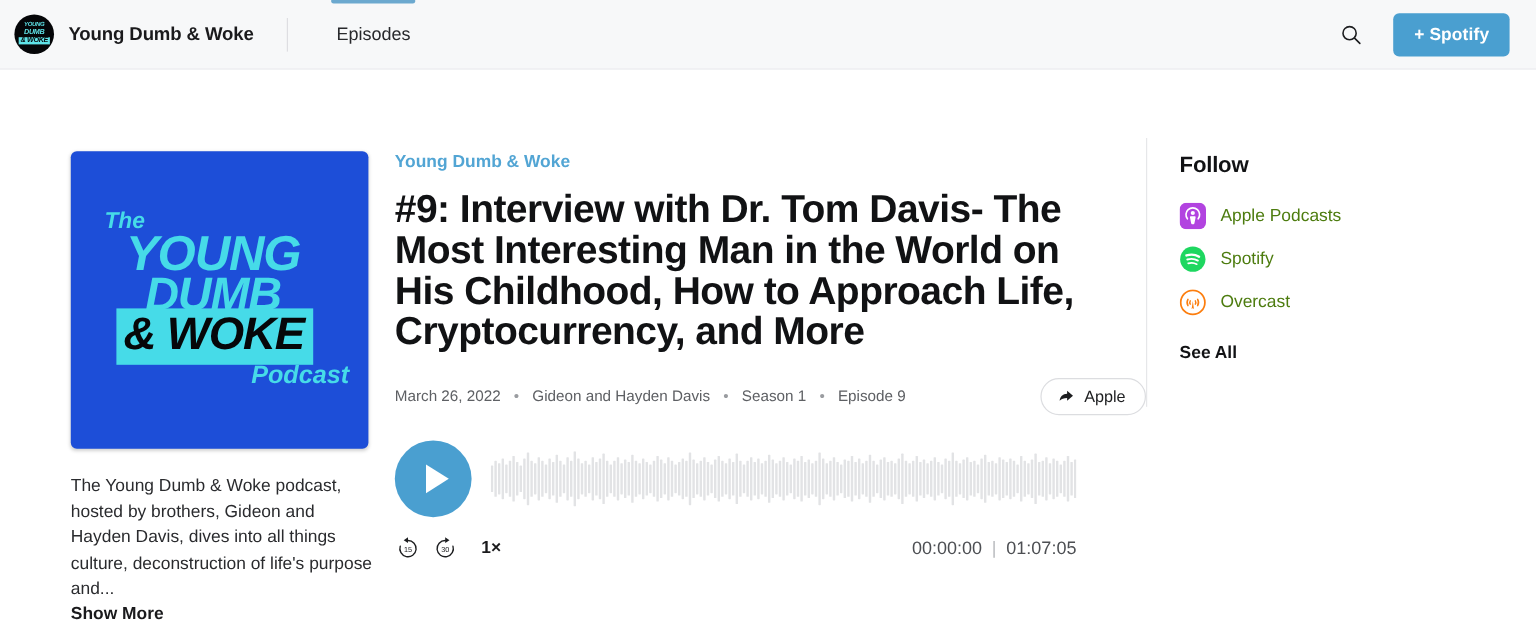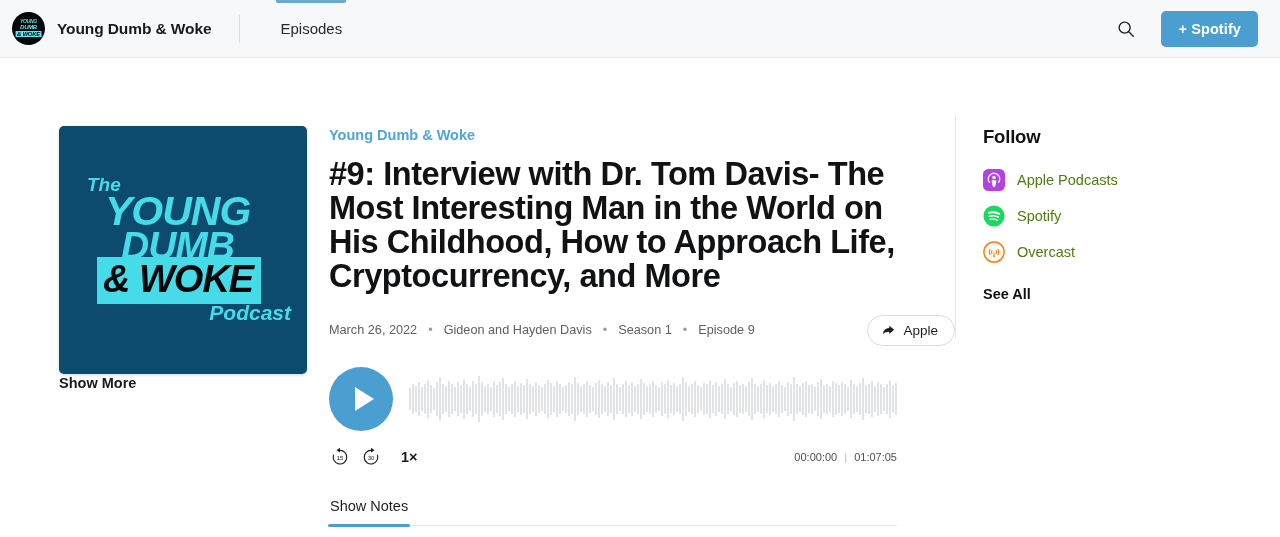--- a/index.html
+++ b/index.html
@@ -140,21 +140,21 @@
     position: absolute;
     left: 0; top: -11px;
     width: 1px; height: 224px;
     background: #e6e7e9;
   }
 
   
   .cover-art {
     width: 248px;
     height: 248px;
-    background: #0c4a6e;
+    background: #1d4ed8;
     border-radius: 5px;
     position: relative;
     overflow: hidden;
     box-shadow: 0 1px 3px rgba(0,0,0,.18);
   }
   .cover-art .c-the {
     position: absolute; left: 28px; top: 48px;
     font-size: 19px; font-style: italic; font-weight: 700;
     color: #46dbe8;
   }
@@ -294,21 +294,21 @@
   .speed-btn {
     background: none; border: none;
     font-size: 14.5px; font-weight: 700;
     color: #1a1a1c;
     cursor: pointer;
     margin-left: 10px;
     font-family: inherit;
   }
   .timecode {
     margin-left: auto;
-    font-size: 11px;
+    font-size: 15px;
     color: #4d4f53;
     white-space: nowrap;
   }
   .timecode .bar { color: #b9bbbe; margin: 0 4px; }
 
   
   .tabs {
     margin-top: 30px;
     width: 568px;
     border-bottom: 1px solid #e8e9eb;
@@ -397,20 +397,21 @@
   <aside class="col-left">
 
     <div class="cover-art">
       <span class="c-the">The</span>
       <span class="c-young">YOUNG</span>
       <span class="c-dumb">DUMB</span>
       <span class="c-woke">&amp; WOKE</span>
       <span class="c-pod">Podcast</span>
     </div>
 
+    <p class="pod-desc">The Young Dumb &amp; Woke podcast, hosted by brothers, Gideon and Hayden Davis, dives into all things culture, deconstruction of life's purpose and...</p>
     <span class="show-more">Show More</span>
 
   </aside>
 
   <main class="col-main">
 
     <a class="pod-link">Young Dumb &amp; Woke</a>
 
     <h1 class="ep-title">#9: Interview with Dr. Tom Davis- The Most Interesting Man in the World on His Childhood, How to Approach Life, Cryptocurrency, and More</h1>
 
@@ -626,25 +627,20 @@
 
         <div class="timecode">
           <span>00:00:00</span>
           <span class="bar">|</span>
           <span>01:07:05</span>
         </div>
       </div>
     </section>
 
     
-    <div class="tabs">
-      <div class="tab active">
-        <span>Show Notes</span>
-      </div>
-    </div>
   </main>
 
   <aside class="col-right">
 
     <h2 class="follow-heading">Follow</h2>
 
     <div class="follow-list">
 
       <div class="follow-row">
         <svg class="ico" viewBox="0 0 24 24">

